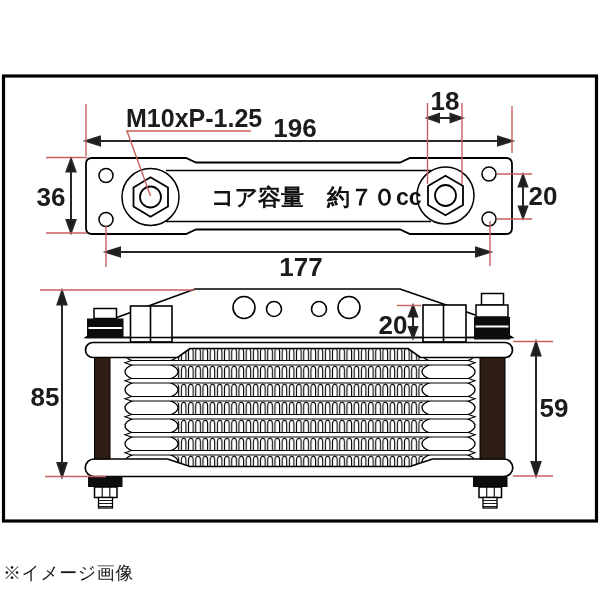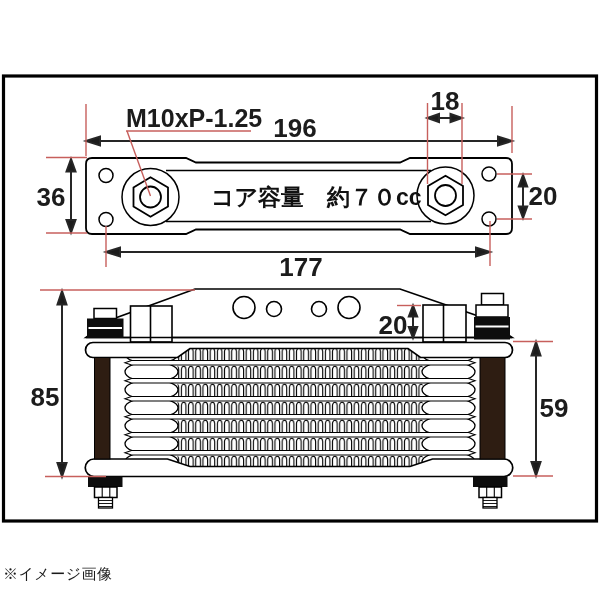--- a/index.html
+++ b/index.html
@@ -1,20 +1,20 @@
 <!DOCTYPE html>
 <html><head>
 <meta charset="utf-8">
 <style>
   html,body{margin:0;padding:0;background:#fff;}
   #stage{position:relative;width:600px;height:600px;background:#fff;overflow:hidden;
          font-family:"Liberation Sans","DejaVu Sans",sans-serif;}
   #drawing{position:absolute;left:0;top:0;}
-  .footnote{position:absolute;left:3px;color:#1a1a1a;font-size:15px;line-height:16px;
-            letter-spacing:0.5px;font-family:Liberation Sans, sans-serif;}
+  .footnote{position:absolute;left:3px;color:#1a1a1a;font-size:18px;line-height:16px;
+            letter-spacing:0.5px;font-family:Liberation Mono, monospace;}
   #note1{top:566px;}
   #note2{top:582px;}
   text{font-family:"Liberation Sans","DejaVu Sans",sans-serif;font-weight:bold;}
   .dimnum{font-size:26px;fill:#1c1c1c;}
   .dimnum-s{font-size:25px;fill:#1c1c1c;}
   .jp{font-size:23px;fill:#111;}
 </style>
 </head>
 <body>
 

